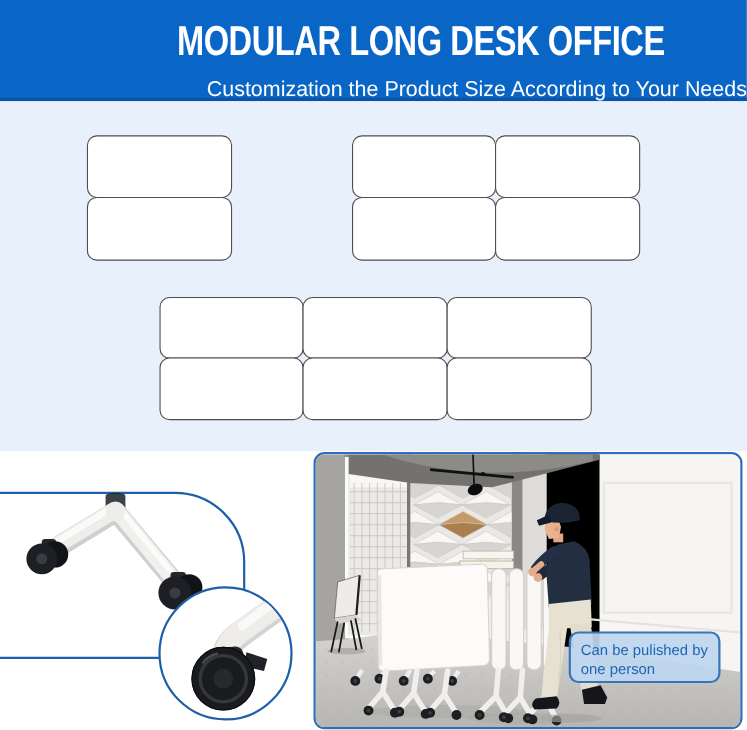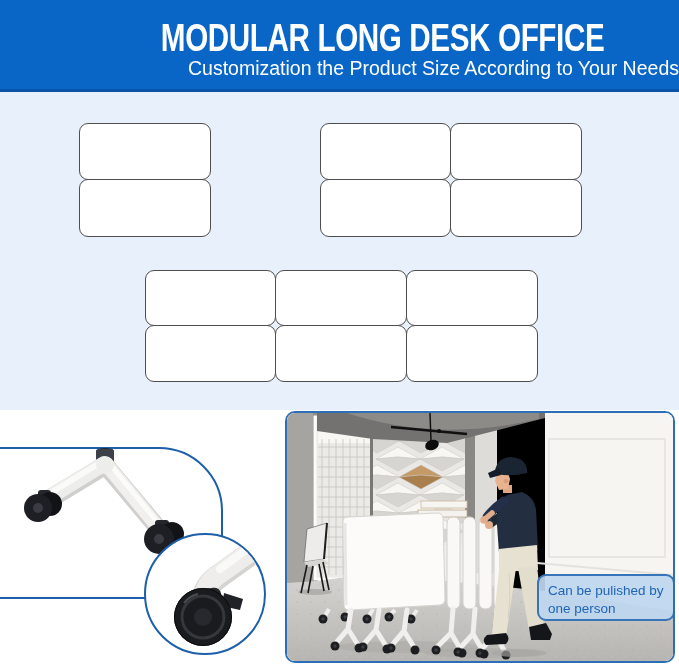--- a/index.html
+++ b/index.html
@@ -12,21 +12,21 @@
     position:absolute;left:0;top:0;width:679px;height:92px;
     background:#0a66c6;border-bottom:3px solid #0a53a6;box-sizing:border-box;
     text-align:right;color:#fff;
   }
   .banner-title{
     margin-top:20px;font-size:38px;line-height:36px;font-weight:900;
     transform:scaleX(0.78);transform-origin:50% 50%;
     letter-spacing:-0.5px;white-space:nowrap;
   }
   .banner-subtitle{
-    margin-top:1px;font-size:19.5px;line-height:22px;font-weight:400;
+    margin-top:14px;font-size:19.5px;line-height:22px;font-weight:400;
     white-space:nowrap;
   }
   
   .layout-section{
     position:absolute;left:0;top:92px;width:679px;height:318px;
     background:#e8f1fb;
   }
   .desk-group{position:absolute;display:grid;}
   .g-1x2{left:79px;top:31px;grid-template-columns:132px;grid-template-rows:57px 57px;}
   .g-2x2{left:320px;top:31px;grid-template-columns:131px 131px;grid-template-rows:57px 57px;}
@@ -54,21 +54,21 @@
   }
   .detail-circle svg{position:absolute;left:0;top:0;}
   
   .photo{
     position:absolute;left:285px;top:1px;width:390px;height:252px;
     border:2px solid #2d6fb7;border-radius:10px;box-sizing:border-box;
     overflow:hidden;background:#f0eeeb;
   }
   .photo svg{position:absolute;left:0;top:0;}
   .callout{
-    position:absolute;left:250px;top:161px;width:138px;height:47px;box-sizing:border-box;
+    position:absolute;left:230px;top:161px;width:138px;height:47px;box-sizing:border-box;
     background:rgba(189,214,239,0.93);border:2px solid #3874b8;border-radius:9px;
     padding:6px 9px;font-size:13.5px;line-height:1.35;color:#1f64b4;
   }
 </style>
 </head>
 <body>
 
 <div class="banner">
   <div class="banner-title">MODULAR LONG DESK OFFICE</div>
   <div class="banner-subtitle">Customization the Product Size According to Your Needs</div>

